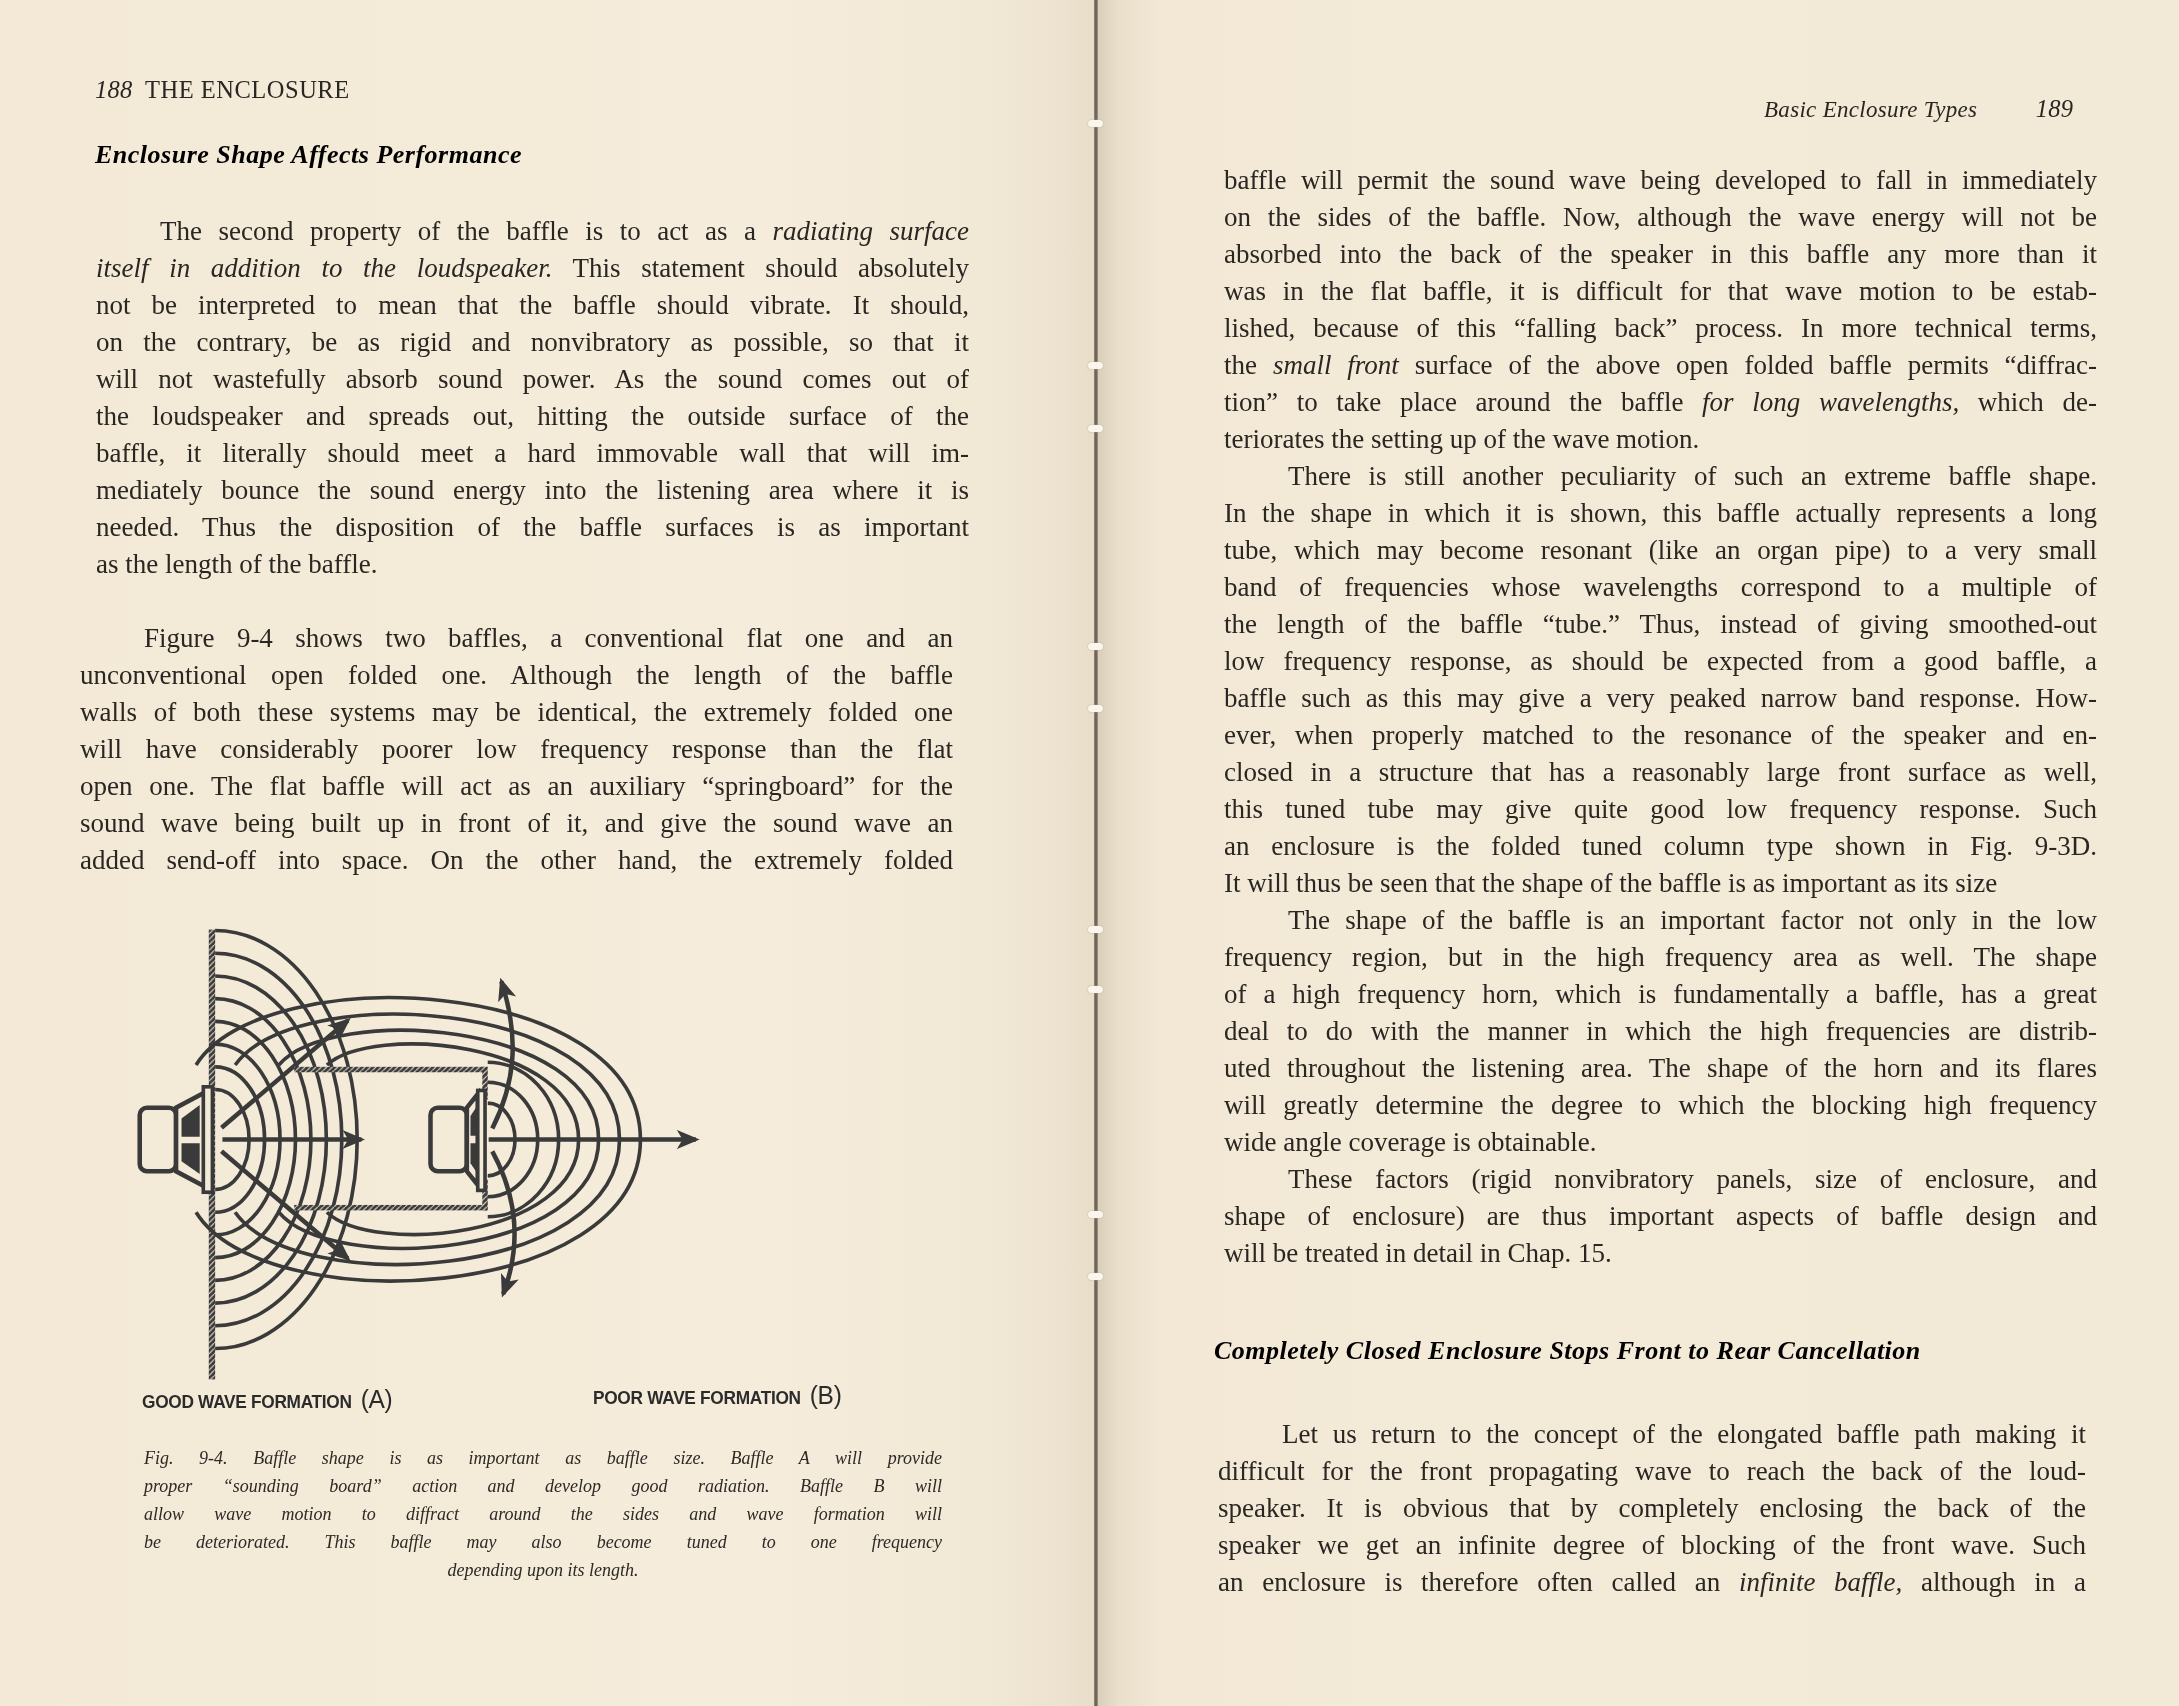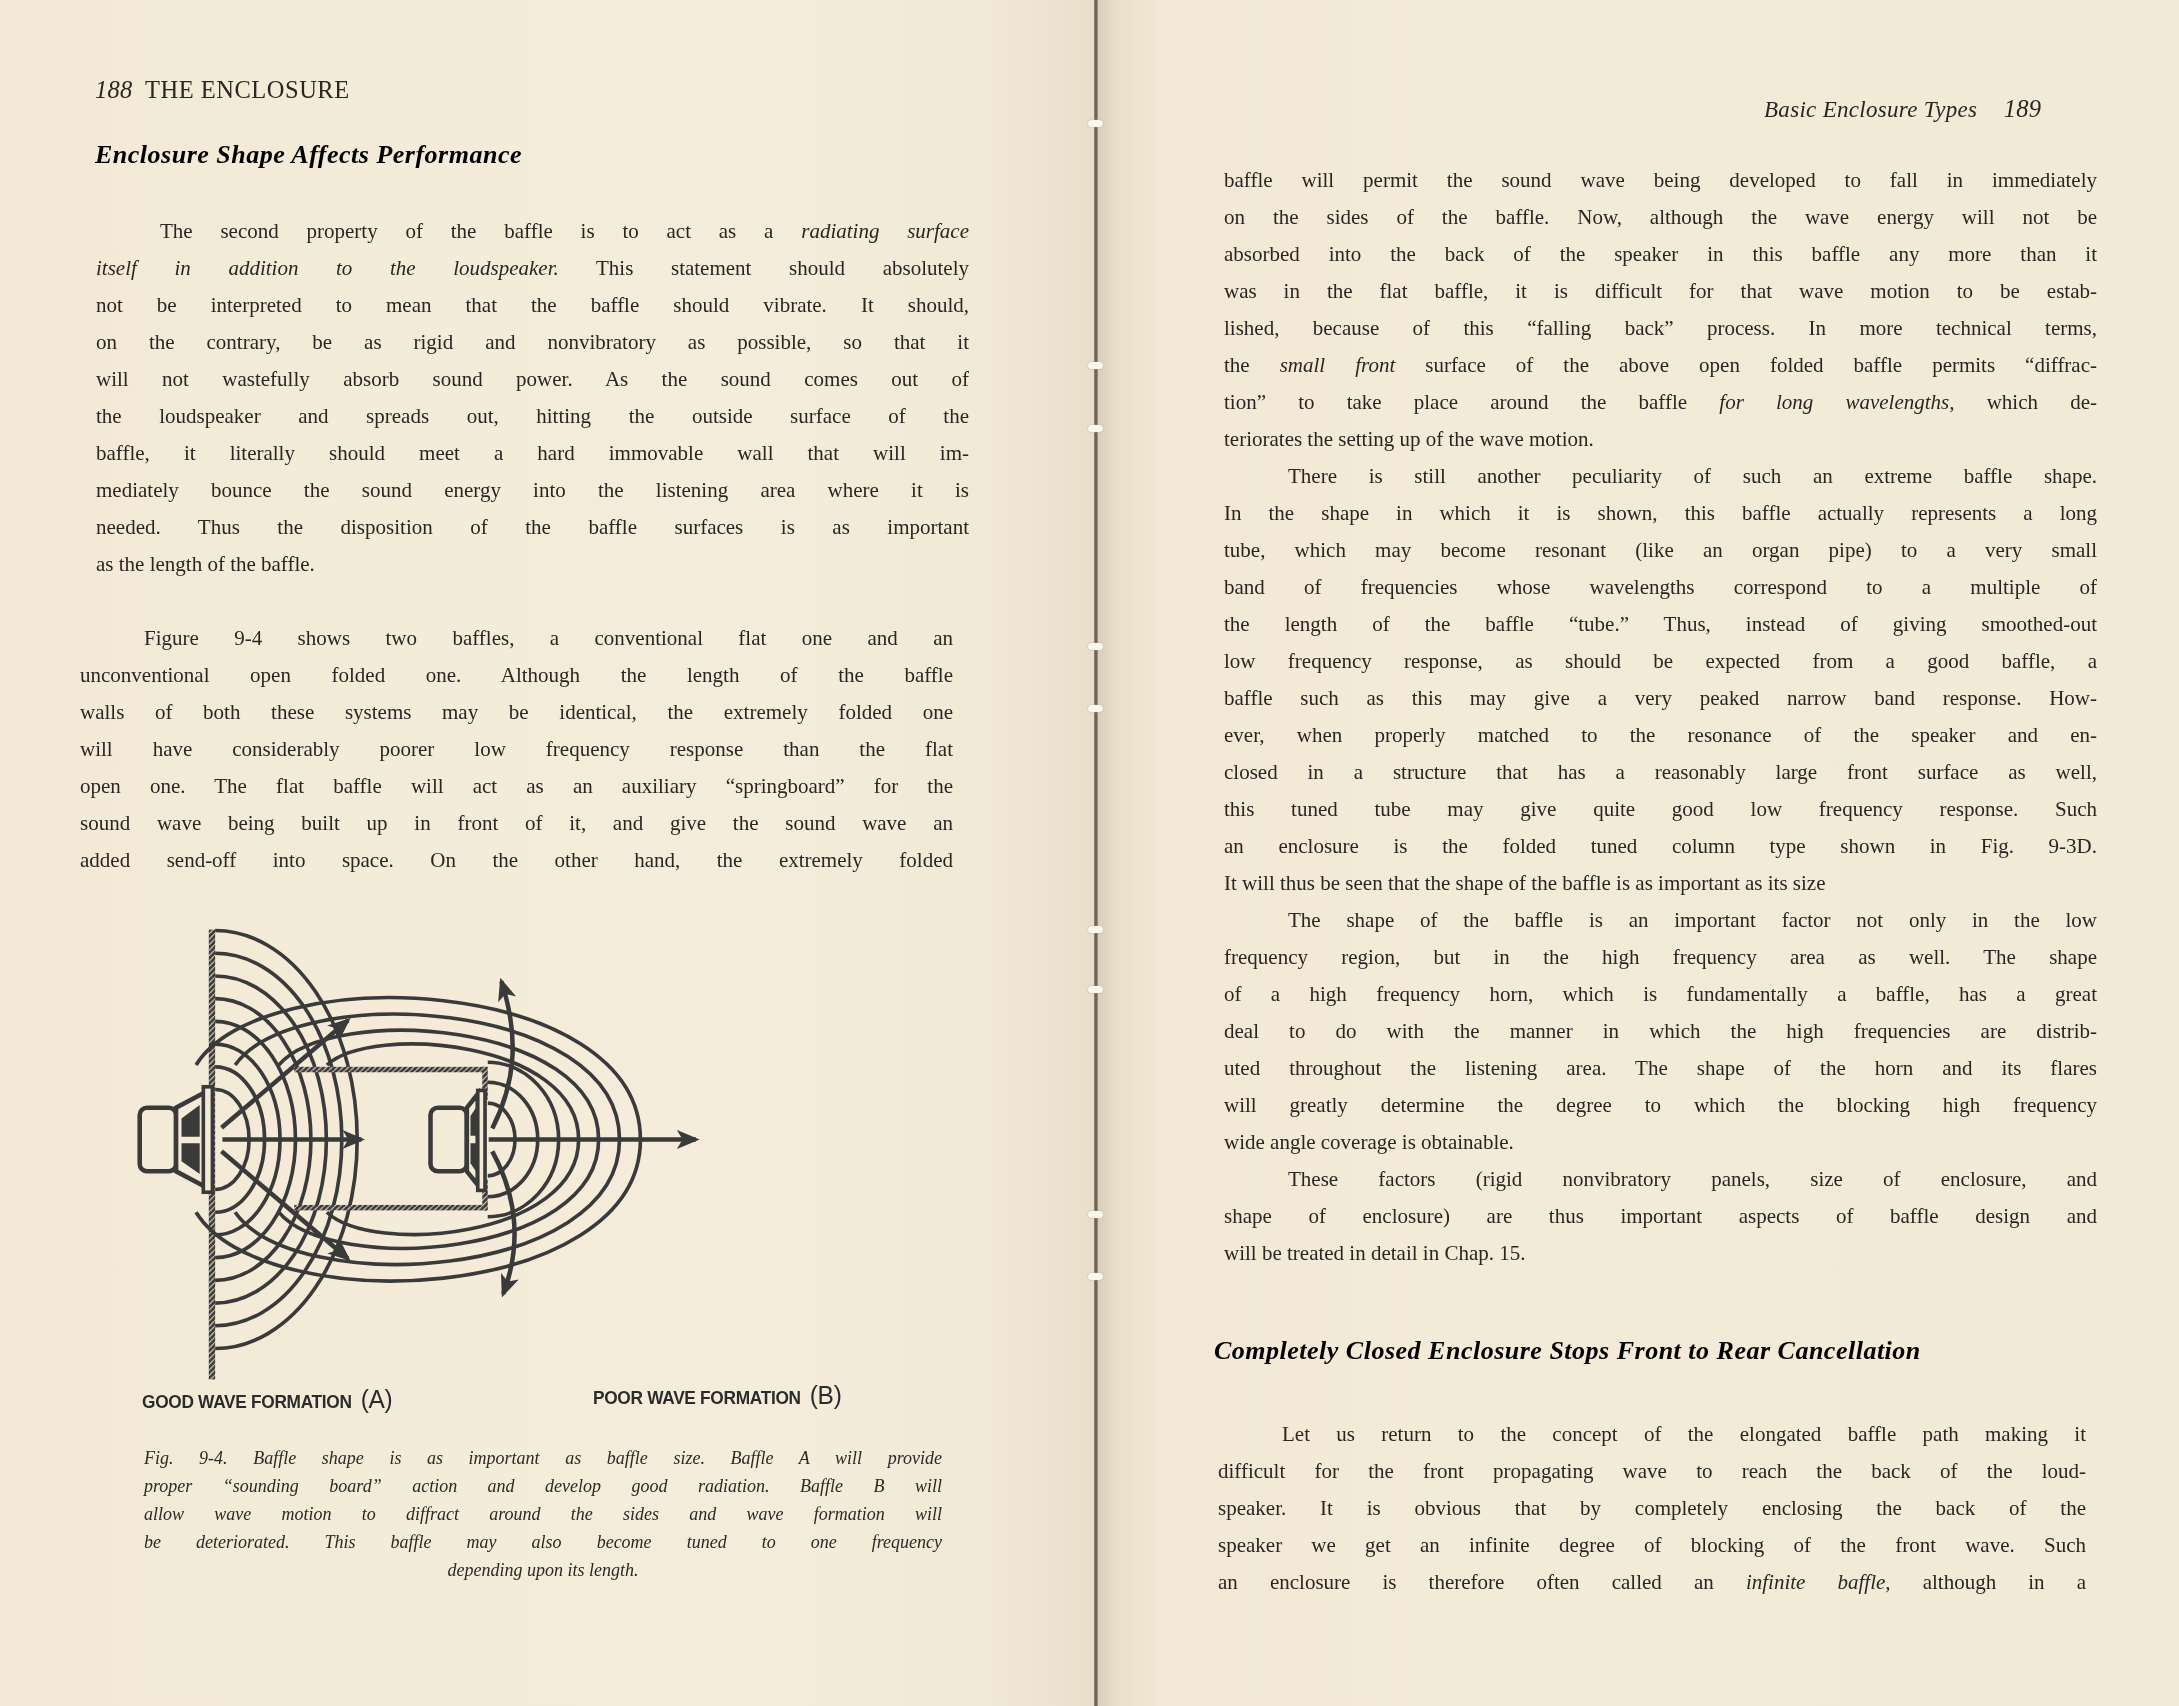--- a/index.html
+++ b/index.html
@@ -24,30 +24,30 @@
   }
   .stitch { position: absolute; width: 14.5px; height: 7.3px; left: 1088px;
     background: #fbf6ec; border-radius: 3.6px; box-shadow: 0 0 1.8px #b9ad98; }
 
   .running-head { position: absolute; font-size: 24.5px; letter-spacing: 0.3px; }
   .running-head .num { font-style: italic; }
   .rh-left { left: 95px; top: 76px; }
   .rh-left .num { margin-right: 6px; }
   .rh-left .title { letter-spacing: 0.5px; }
   .rh-right { left: 1764px; top: 95px; }
-  .rh-right .title { font-style: italic; font-size: 23px; margin-right: 20px; }
+  .rh-right .title { font-style: italic; font-size: 23px; margin-right: 52px; }
 
   .section-heading {
     position: absolute; font-style: italic; font-weight: bold; font-size: 26px;
     letter-spacing: 0.5px; color: #000000;
   }
   .sh-left { left: 95px; top: 140px; }
   .sh-right { left: 1214px; top: 1336px; }
 
-  .text-block { position: absolute; font-size: 21px; line-height: 37px; text-align: justify; }
+  .text-block { position: absolute; font-size: 27px; line-height: 37px; text-align: justify; }
   .text-block .line { display: block; text-align: justify; text-align-last: justify; white-space: nowrap; }
   .text-block .line.end { text-align-last: left; }
   .indent { padding-left: 64px; }
   em { font-style: italic; }
 
   .lt1 { left: 96px; top: 213px; width: 873px; }
   .lt2 { left: 80px; top: 579px; width: 873px; margin-top: 41px; }
   .rt1 { left: 1224px; top: 162px; width: 873px; }
   .rt2 { left: 1218px; top: 1416px; width: 868px; }
 

